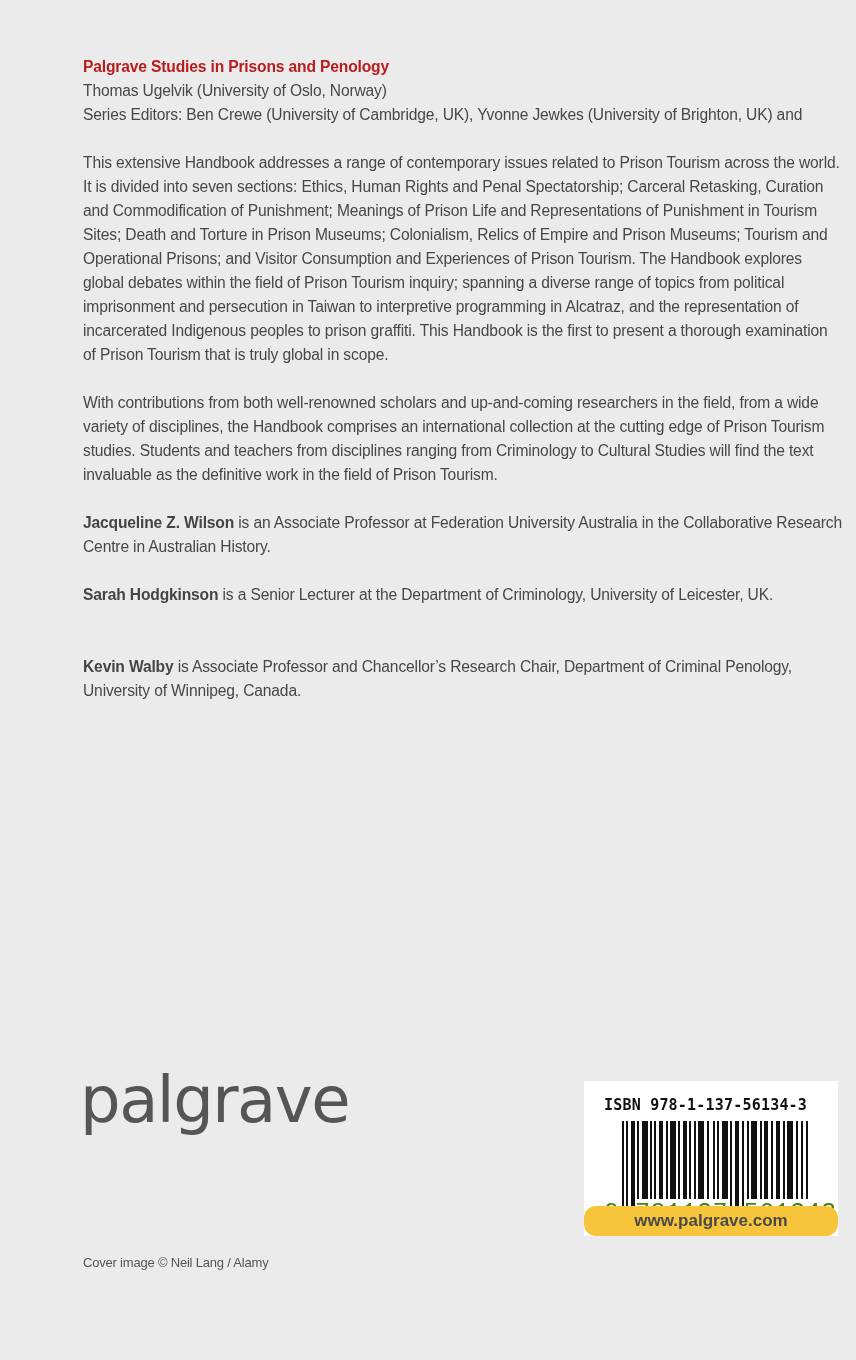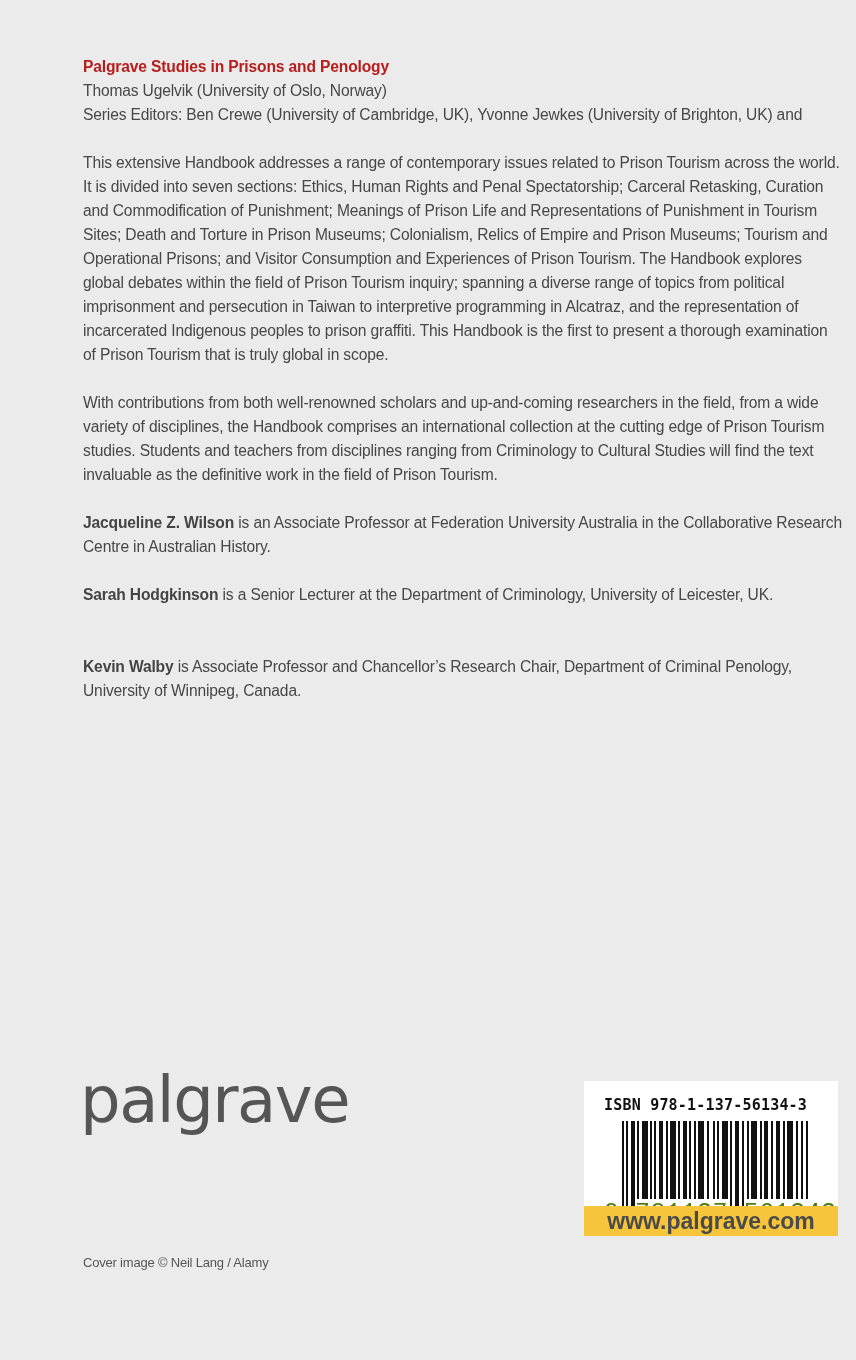--- a/index.html
+++ b/index.html
@@ -100,23 +100,24 @@
     .ean-digits span { background: #fff; }
     .url-bar {
       position: absolute;
       left: 0;
       bottom: 0;
       width: 254px;
       height: 30px;
       background: #f6c53c;
       text-align: center;
       line-height: 30px;
-      font-size: 23px;
+      font-size: 17px;
       font-weight: bold;
       color: #4a4a4a;
+      border-radius: 12px;
     }
   </style>
 </head>
 <body>
 
 <div class="content">
   <div class="series-title">Palgrave Studies in Prisons and Penology</div>
   <div class="para">Thomas Ugelvik (University of Oslo, Norway)</div>
   <div class="para">Series Editors: Ben Crewe (University of Cambridge, UK), Yvonne Jewkes (University of Brighton, UK) and</div>
   <div class="gap"></div>

